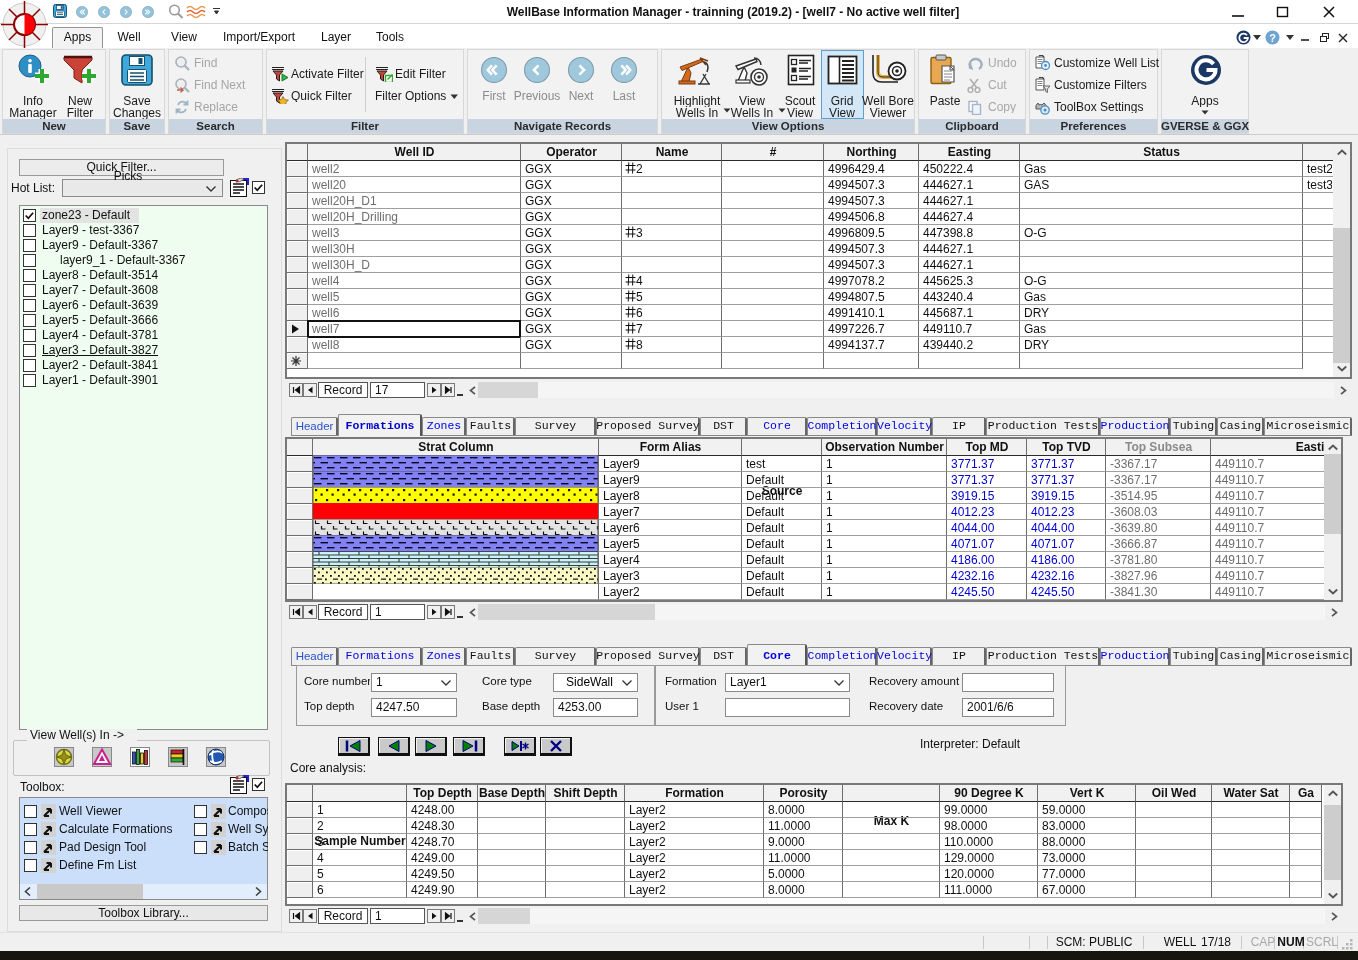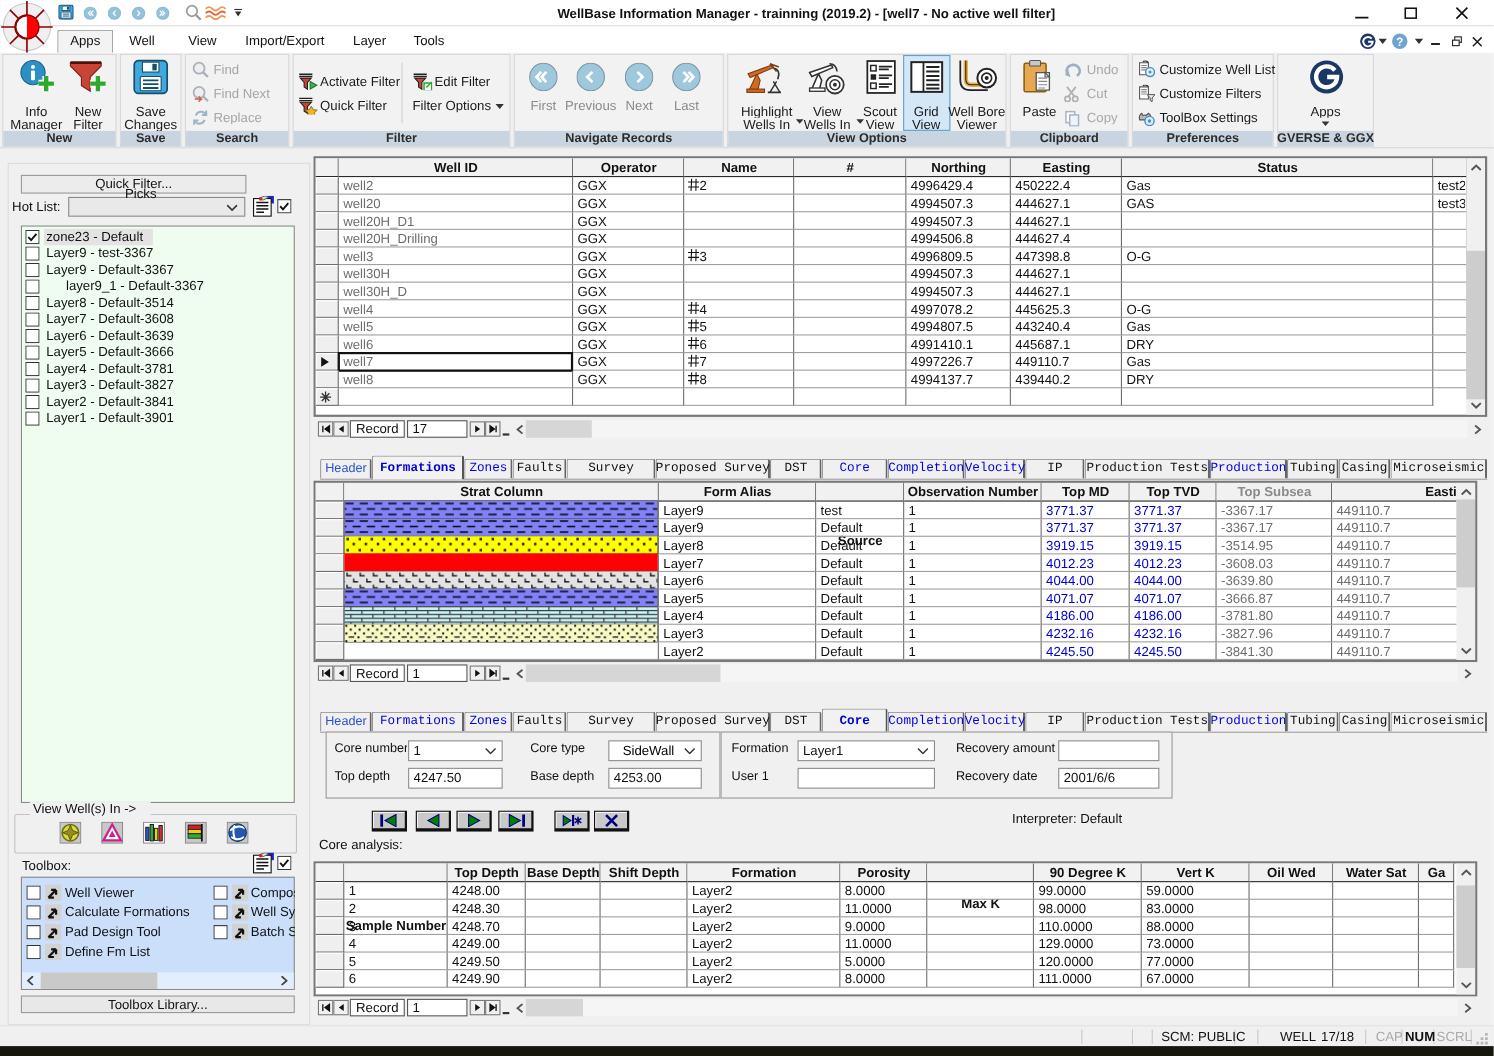--- a/index.html
+++ b/index.html
@@ -433,21 +433,21 @@
     <rect x="0.5" y="0.5" width="12" height="12" fill="#fff" stroke="#333"></rect>
   </svg>
 <div class="a" style="left:42px;top:313px;width:200px;height:15px;font:400 12px 'Liberation Sans',sans-serif;color:#111;text-align:left;line-height:15px;white-space:nowrap;overflow:hidden;">Layer5 - Default-3666</div>
 <svg class="a" style="left:23px;top:329px;" width="13" height="13" viewBox="0 0 13 13">
     <rect x="0.5" y="0.5" width="12" height="12" fill="#fff" stroke="#333"></rect>
   </svg>
 <div class="a" style="left:42px;top:328px;width:200px;height:15px;font:400 12px 'Liberation Sans',sans-serif;color:#111;text-align:left;line-height:15px;white-space:nowrap;overflow:hidden;">Layer4 - Default-3781</div>
 <svg class="a" style="left:23px;top:344px;" width="13" height="13" viewBox="0 0 13 13">
     <rect x="0.5" y="0.5" width="12" height="12" fill="#fff" stroke="#333"></rect>
   </svg>
-<div class="a" style="left:42px;top:343px;width:200px;height:15px;font:400 12px 'Liberation Sans',sans-serif;color:#111;text-align:left;line-height:15px;white-space:nowrap;overflow:hidden;">Layer3 - Default-3827</div>
+<div class="a" style="left:42px;top:343px;width:200px;height:15px;font:400 12px 'Liberation Sans',sans-serif;color:#111;text-align:left;line-height:15px;white-space:nowrap;overflow:hidden;text-decoration:underline;">Layer3 - Default-3827</div>
 <svg class="a" style="left:23px;top:359px;" width="13" height="13" viewBox="0 0 13 13">
     <rect x="0.5" y="0.5" width="12" height="12" fill="#fff" stroke="#333"></rect>
   </svg>
 <div class="a" style="left:42px;top:358px;width:200px;height:15px;font:400 12px 'Liberation Sans',sans-serif;color:#111;text-align:left;line-height:15px;white-space:nowrap;overflow:hidden;">Layer2 - Default-3841</div>
 <svg class="a" style="left:23px;top:374px;" width="13" height="13" viewBox="0 0 13 13">
     <rect x="0.5" y="0.5" width="12" height="12" fill="#fff" stroke="#333"></rect>
   </svg>
 <div class="a" style="left:42px;top:373px;width:200px;height:15px;font:400 12px 'Liberation Sans',sans-serif;color:#111;text-align:left;line-height:15px;white-space:nowrap;overflow:hidden;">Layer1 - Default-3901</div>
 <div class="a" style="left:13px;top:740px;width:257px;height:36px;border:1px solid #c2c2c2;border-radius:2px"></div>
 <div class="a" style="left:27px;top:729px;width:110px;height:13px;font:400 12px 'Liberation Sans',sans-serif;color:#111;text-align:left;line-height:13px;white-space:nowrap;overflow:hidden;background:#f0f0f0;padding:0 3px">View Well(s) In -&gt;</div>

